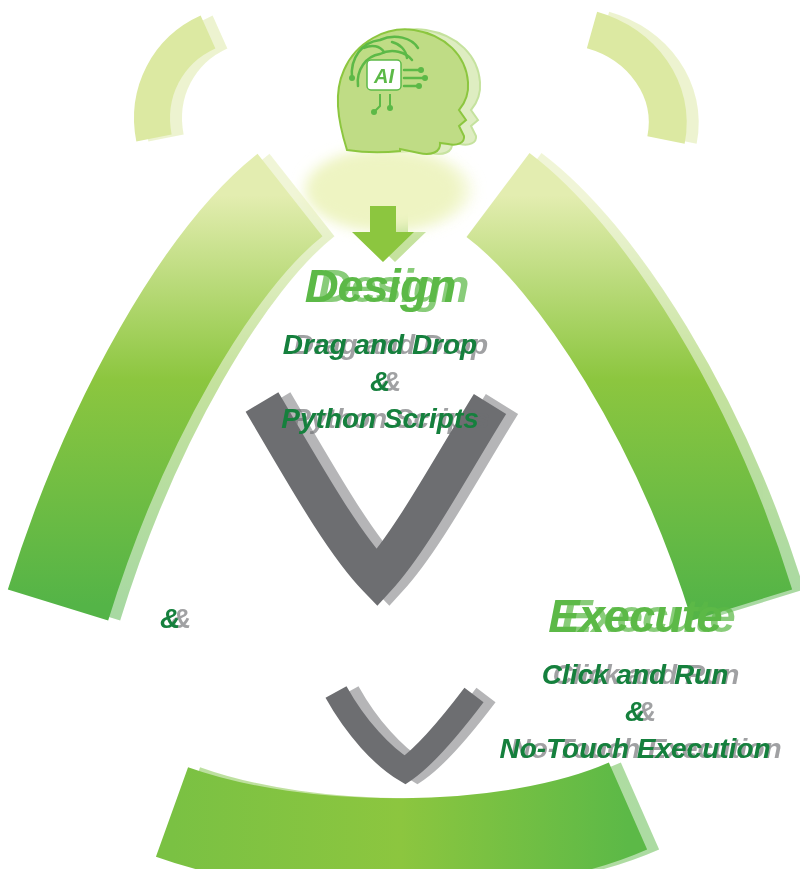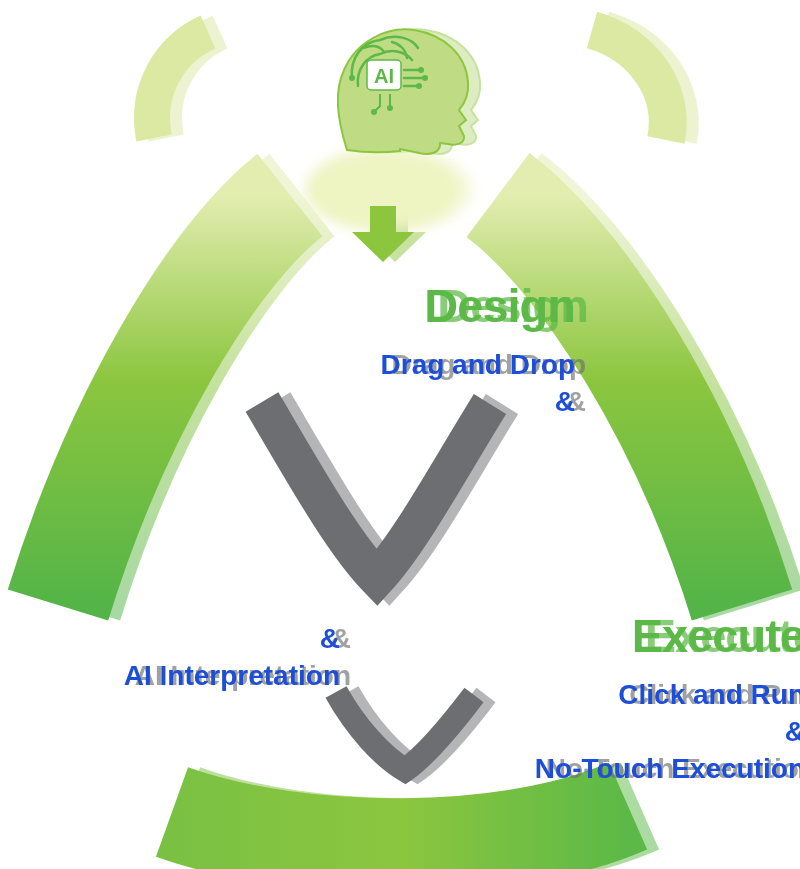--- a/index.html
+++ b/index.html
@@ -1,29 +1,29 @@
 <!DOCTYPE html>
 <html><head>
 <meta charset="utf-8">
 <style>
   html,body{margin:0;padding:0;}
   body{
     width:800px;height:869px;overflow:hidden;background:#ffffff;
     font-family:"Liberation Sans","DejaVu Sans",sans-serif;
   }
-  .stage{position:relative;width:800px;height:710px;}
+  .stage{position:relative;width:800px;height:710px;font-style:italic;}
   .artsvg{position:absolute;left:0;top:0;}
-  .node{position:absolute;text-align:right;margin-top:20px;}
+  .node{position:absolute;text-align:center;}
   .node .title{
     font-size:47px;font-weight:bold;line-height:1.0;color:#5CB947;
     text-shadow:13px 0 rgba(92,185,71,0.72);
     letter-spacing:-1px;
   }
   .node .sub{
-    font-size:28px;font-weight:bold;line-height:1.0;color:#1d4ed8;
+    font-size:28px;font-weight:bold;line-height:1.0;color:#15803d;
     text-shadow:11px 0 rgba(109,110,113,0.65);
   }
   .node .l1{margin-top:22px;}
   .node .amp{margin-top:9px;}
   .node .l2{margin-top:9px;}
   .node-design{left:185px;top:262px;width:390px;}
   .node-analyze{left:0px;top:596px;width:340px;}
   .node-execute{left:465px;top:592px;width:340px;}
 </style>
 </head>
@@ -98,25 +98,25 @@
         <rect x="367" y="60" width="34" height="30" rx="4" fill="#ffffff" stroke="#5CB947" stroke-width="1.5"></rect>
         <text x="384" y="83" text-anchor="middle" font-size="20" font-weight="bold" fill="#5CB947" font-family="Liberation Sans, sans-serif">AI</text>
       </g>
     </g>
   </svg>
 
   <div class="node node-design">
     <div class="title">Design</div>
     <div class="sub l1">Drag and Drop</div>
     <div class="sub amp">&amp;</div>
+    <div class="sub l2">Python Scripts</div>
   </div>
 
   <div class="node node-analyze">
     <div class="sub amp">&amp;</div>
-    <div class="sub l2">AI Interpretation</div>
   </div>
 
   <div class="node node-execute">
     <div class="title">Execute</div>
     <div class="sub l1">Click and Run</div>
     <div class="sub amp">&amp;</div>
     <div class="sub l2">No-Touch Execution</div>
   </div>
 
 </div>

